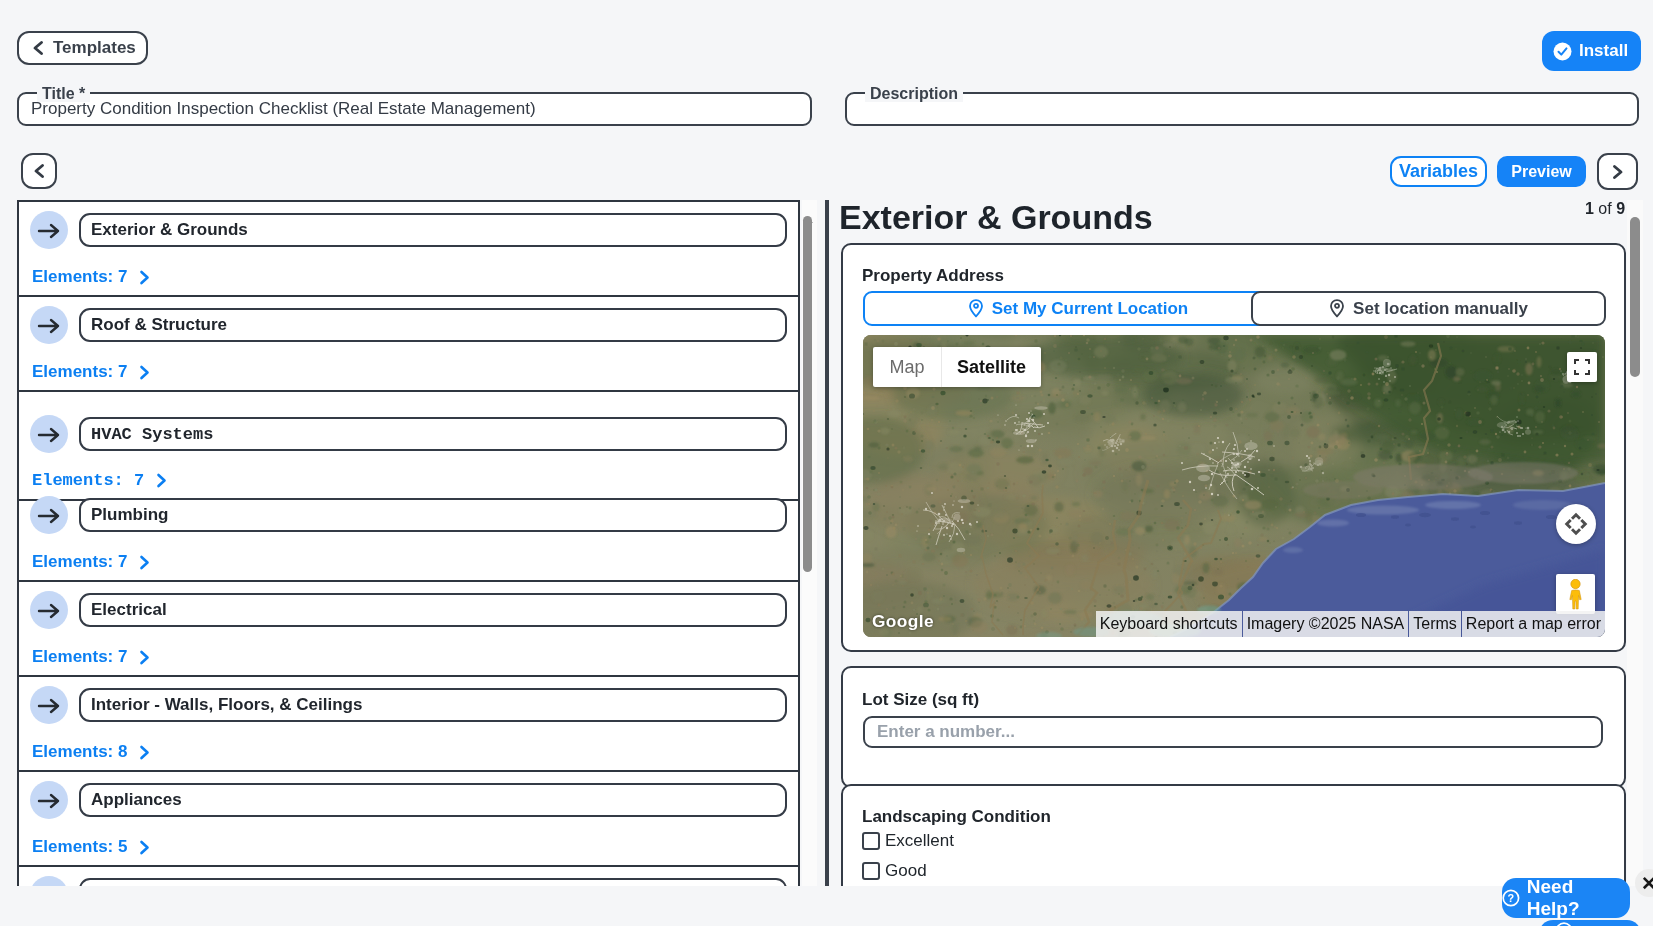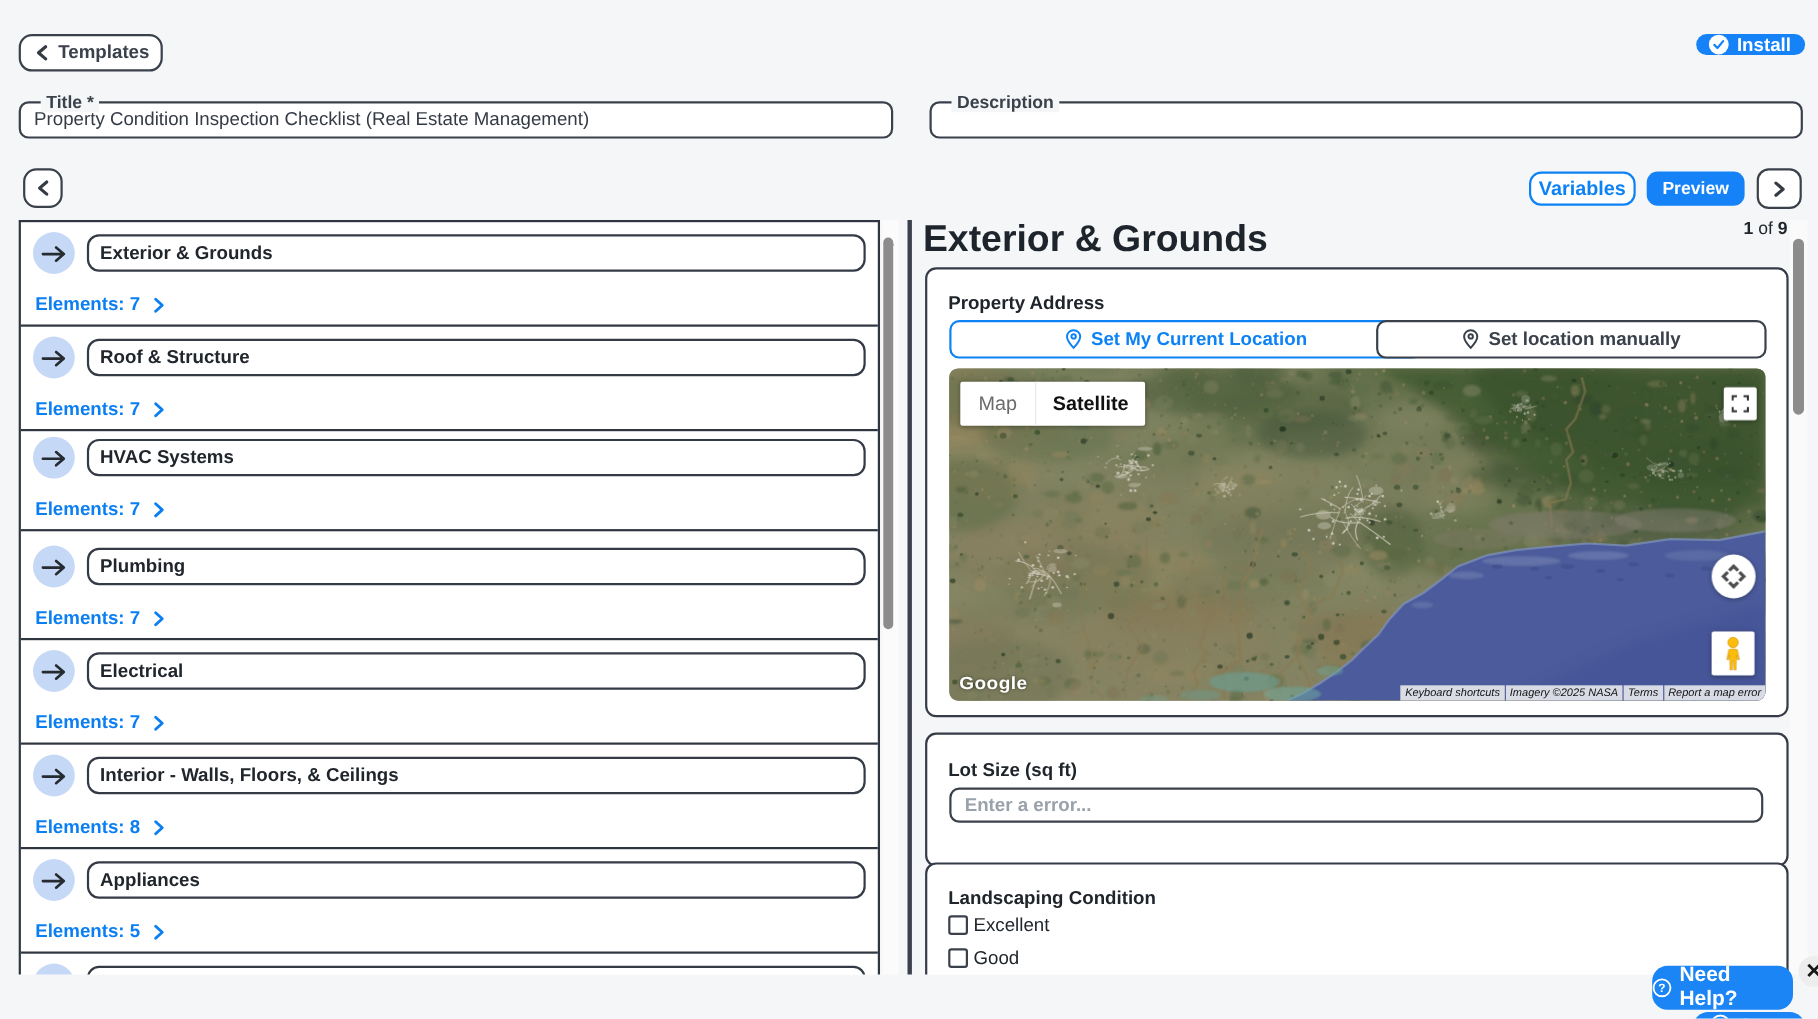--- a/index.html
+++ b/index.html
@@ -3,21 +3,21 @@
 <meta charset="utf-8">
 <style>
   * { margin:0; padding:0; box-sizing:border-box; }
   html,body { width:1653px; height:926px; background:#f5f6f8; font-family:"Liberation Sans",sans-serif; overflow:hidden; position:relative; }
   .abs { position:absolute;margin-top:12px; }
   .stage { position:absolute; left:0; top:0; width:1653px; height:886px; overflow:hidden; }
 
   
   .btn-templates { left:17px; top:19px; width:131px; height:34px; border:2.5px solid #3a414b; border-radius:12px; background:#fff; display:flex; align-items:center; gap:8px; padding-left:13px; }
   .btn-templates span { font-size:17px; font-weight:bold; color:#3a414b; }
-  .btn-install { left:1542px; top:19px; width:99px; height:19px; border-radius:12px; background:#1583f7; display:flex; align-items:center; gap:7px; padding-left:11px; }
+  .btn-install { left:1542px; top:19px; width:99px; height:40px; border-radius:12px; background:#1583f7; display:flex; align-items:center; gap:7px; padding-left:11px; }
   .btn-install span { font-size:17px; font-weight:bold; color:#fff; }
 
   .fieldset { border:2px solid #3a414b; border-radius:9px; background:#fff; }
   .fieldset .lab { position:absolute; top:-9px; left:18px; background:#f5f6f8; padding:0 5px; font-size:16px; font-weight:bold; color:#3a414b; line-height:17px; }
   .fieldset .val { position:absolute; left:12px; top:50%; transform:translateY(-50%); font-size:17px; color:#343b45; white-space:nowrap; }
 
   .btn-sq { border:2.5px solid #3a414b; border-radius:12px; background:#fff; display:flex; align-items:center; justify-content:center; }
 
   .btn-variables { left:1390px; top:144px; width:97px; height:31px; border:2px solid #0d82f5; border-radius:11px; background:#fff; display:flex; align-items:center; justify-content:center; font-size:18px; font-weight:bold; color:#0d82f5; }
   .btn-preview { left:1497px; top:144px; width:89px; height:31px; border-radius:10px; background:#1583f7; display:flex; align-items:center; justify-content:center; font-size:16px; font-weight:bold; color:#fff; }
@@ -58,21 +58,21 @@
   .mapwrap { position:absolute; left:20px; top:90px; width:742px; height:302px; border-radius:8px; overflow:hidden; background:#7f8164; }
 
   .gm-ms { position:absolute; left:10px; top:12px; width:168px; height:40px; background:#fff; border-radius:2px; box-shadow:0 1px 4px rgba(0,0,0,.3); display:flex; }
   .gm-ms .m1 { width:69px; display:flex; align-items:center; justify-content:center; color:#6b6b6b; font-size:18px; border-right:1px solid #e8e8e8; }
   .gm-ms .m2 { flex:1; display:flex; align-items:center; justify-content:center; color:#111; font-size:18px; font-weight:bold; }
   .gm-fs { position:absolute; right:8px; top:17px; width:30px; height:30px; background:#fff; border-radius:2px; box-shadow:0 1px 4px rgba(0,0,0,.3); display:flex; align-items:center; justify-content:center; }
   .gm-pan { position:absolute; right:9px; top:169px; width:40px; height:40px; background:#fff; border-radius:50%; box-shadow:0 1px 4px rgba(0,0,0,.3); }
   .gm-peg { position:absolute; right:10px; top:239px; width:39px; height:40px; background:#fff; border-radius:2px; box-shadow:0 1px 4px rgba(0,0,0,.3); display:flex; align-items:center; justify-content:center; }
   .gm-google { position:absolute; left:9px; bottom:6px; color:#fff; font-size:16px; letter-spacing:0.4px; text-shadow:0 0 3px rgba(0,0,0,.55); font-weight:bold; transform:scaleX(1.08); transform-origin:left; }
   .gm-attr { position:absolute; right:0; bottom:0; display:flex; gap:1px; }
-  .gm-attr div { background:rgba(242,242,242,0.85); color:#111; font-size:10px; padding:0 4px; height:14px; display:flex; align-items:center;font-style:italic; }
+  .gm-attr div { background:rgba(242,242,242,0.85); color:#111; font-size:16px; padding:0 4px; height:26px; display:flex; align-items:center; }
 
   .needhelp { position:absolute; left:1502px; top:878px; width:128px; height:40px; background:#1b85f5; border-radius:14px; display:flex; align-items:center; justify-content:center; gap:7px; z-index:40; }
   .needhelp span { color:#fff; font-size:19px; font-weight:bold; }
   .closex { position:absolute; left:1635px; top:869px; width:28px; height:28px; border-radius:50%; background:#ededed; display:flex; align-items:center; justify-content:center; z-index:41; font-size:19px; color:#161616; font-weight:bold; }
   .partialbtn { position:absolute; left:1539px; top:920px; width:102px; height:20px; background:#1b85f5; border-radius:14px 14px 0 0; z-index:40; }
 </style>
 </head>
 <body>
 <div class="stage">
 
@@ -129,21 +129,21 @@
           <svg width="24" height="17" viewBox="0 0 24 17" style="margin-top:3px;">
             <path d="M2 8 H21 M14 2 L21 8 L14 14" stroke="#262b31" stroke-width="2.4" fill="none" stroke-linecap="round" stroke-linejoin="round"></path>
           </svg>
         </div>
     <div class="tinput">Roof &amp; Structure</div>
     <div class="elink">Elements: 7 <svg width="11" height="15" viewBox="0 0 11 15">
             <path d="M2.5 2 L8.5 7.5 L2.5 13" stroke="#0b7ff2" stroke-width="2.6" fill="none" stroke-linecap="round" stroke-linejoin="round"></path>
           </svg></div>
     <div class="sep"></div>
   </div>
-<div class="lrow" style="top:186px;">
+<div class="lrow" style="top:204px;font-family:Liberation Mono, monospace;">
     <div class="circ">
           <svg width="24" height="17" viewBox="0 0 24 17" style="margin-top:3px;">
             <path d="M2 8 H21 M14 2 L21 8 L14 14" stroke="#262b31" stroke-width="2.4" fill="none" stroke-linecap="round" stroke-linejoin="round"></path>
           </svg>
         </div>
     <div class="tinput">HVAC Systems</div>
     <div class="elink">Elements: 7 <svg width="11" height="15" viewBox="0 0 11 15">
             <path d="M2.5 2 L8.5 7.5 L2.5 13" stroke="#0b7ff2" stroke-width="2.6" fill="none" stroke-linecap="round" stroke-linejoin="round"></path>
           </svg></div>
     <div class="sep"></div>
@@ -2998,21 +2998,21 @@
         <div>Keyboard shortcuts</div>
           <div>Imagery ©2025 NASA</div>
           <div>Terms</div>
           <div>Report a map error</div>
       </div>
     </div>
   </div>
 
   <div class="abs card" style="top:654px; height:122px;">
     <div class="ctitle" style="top:22px;">Lot Size (sq ft)</div>
-    <div class="numinput">Enter a error...</div>
+    <div class="numinput">Enter a number...</div>
   </div>
 
   <div class="abs card" style="top:772px; height:200px;">
     <div class="ctitle" style="top:21px;">Landscaping Condition</div>
     <div class="ckrow" style="top:46px;">
         <div class="box"></div>
         <span>Excellent</span>
       </div>
     <div class="ckrow" style="top:76px;">
         <div class="box"></div>

